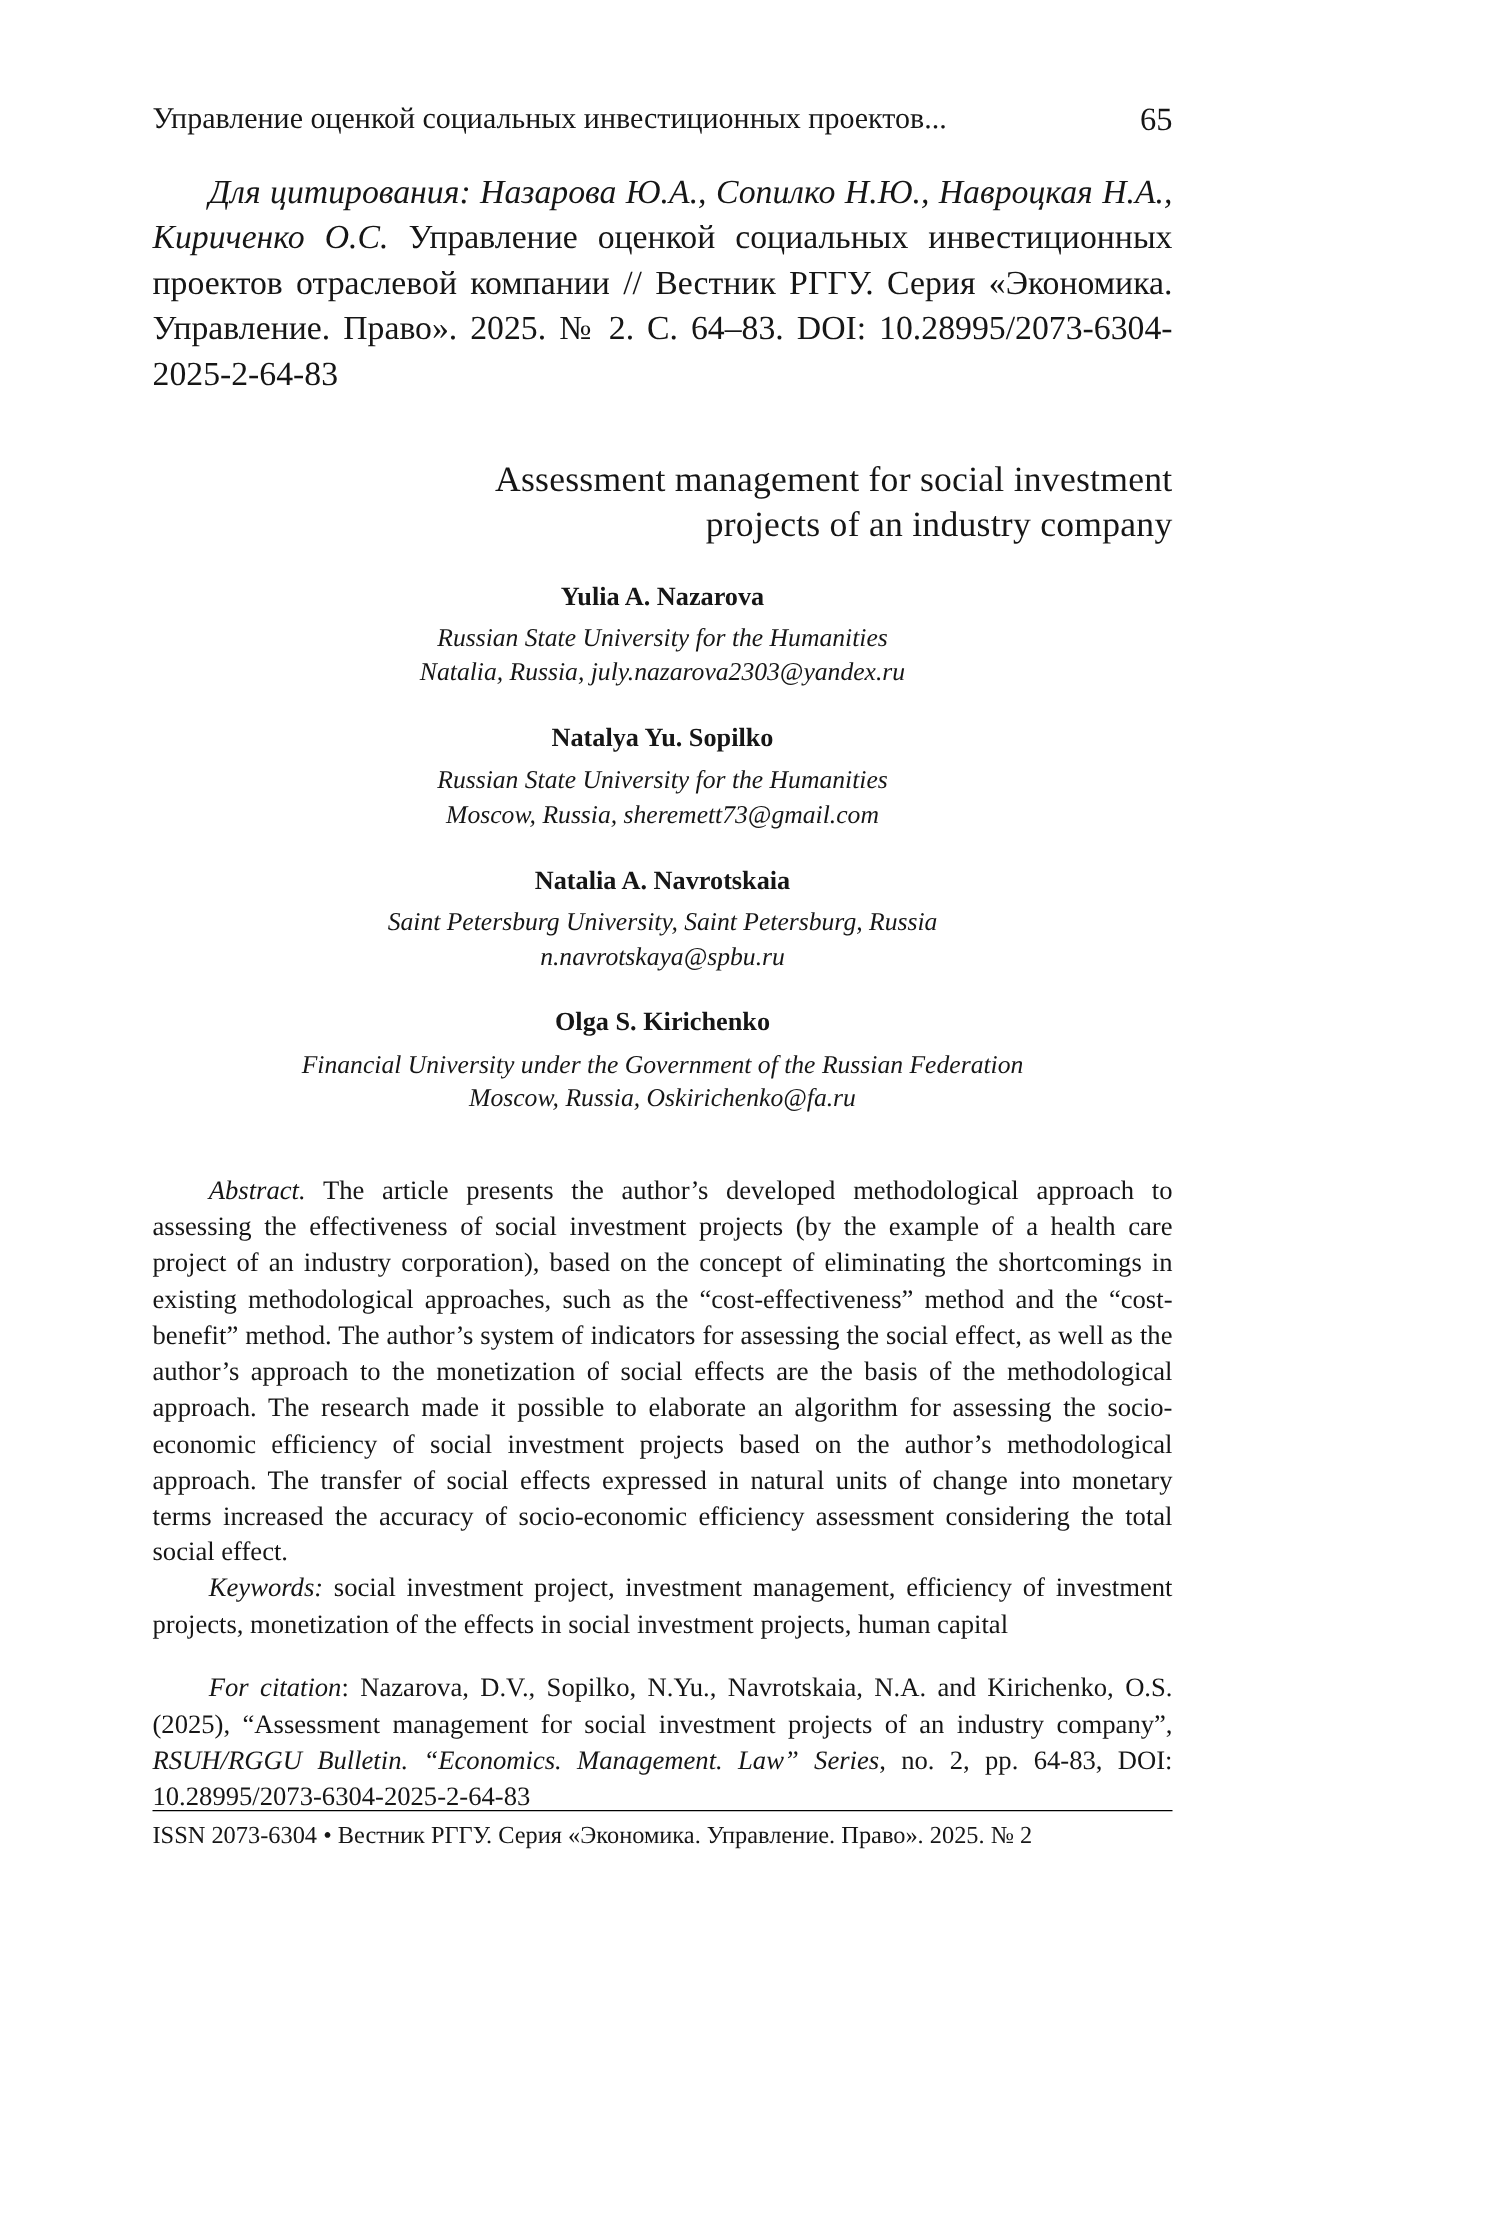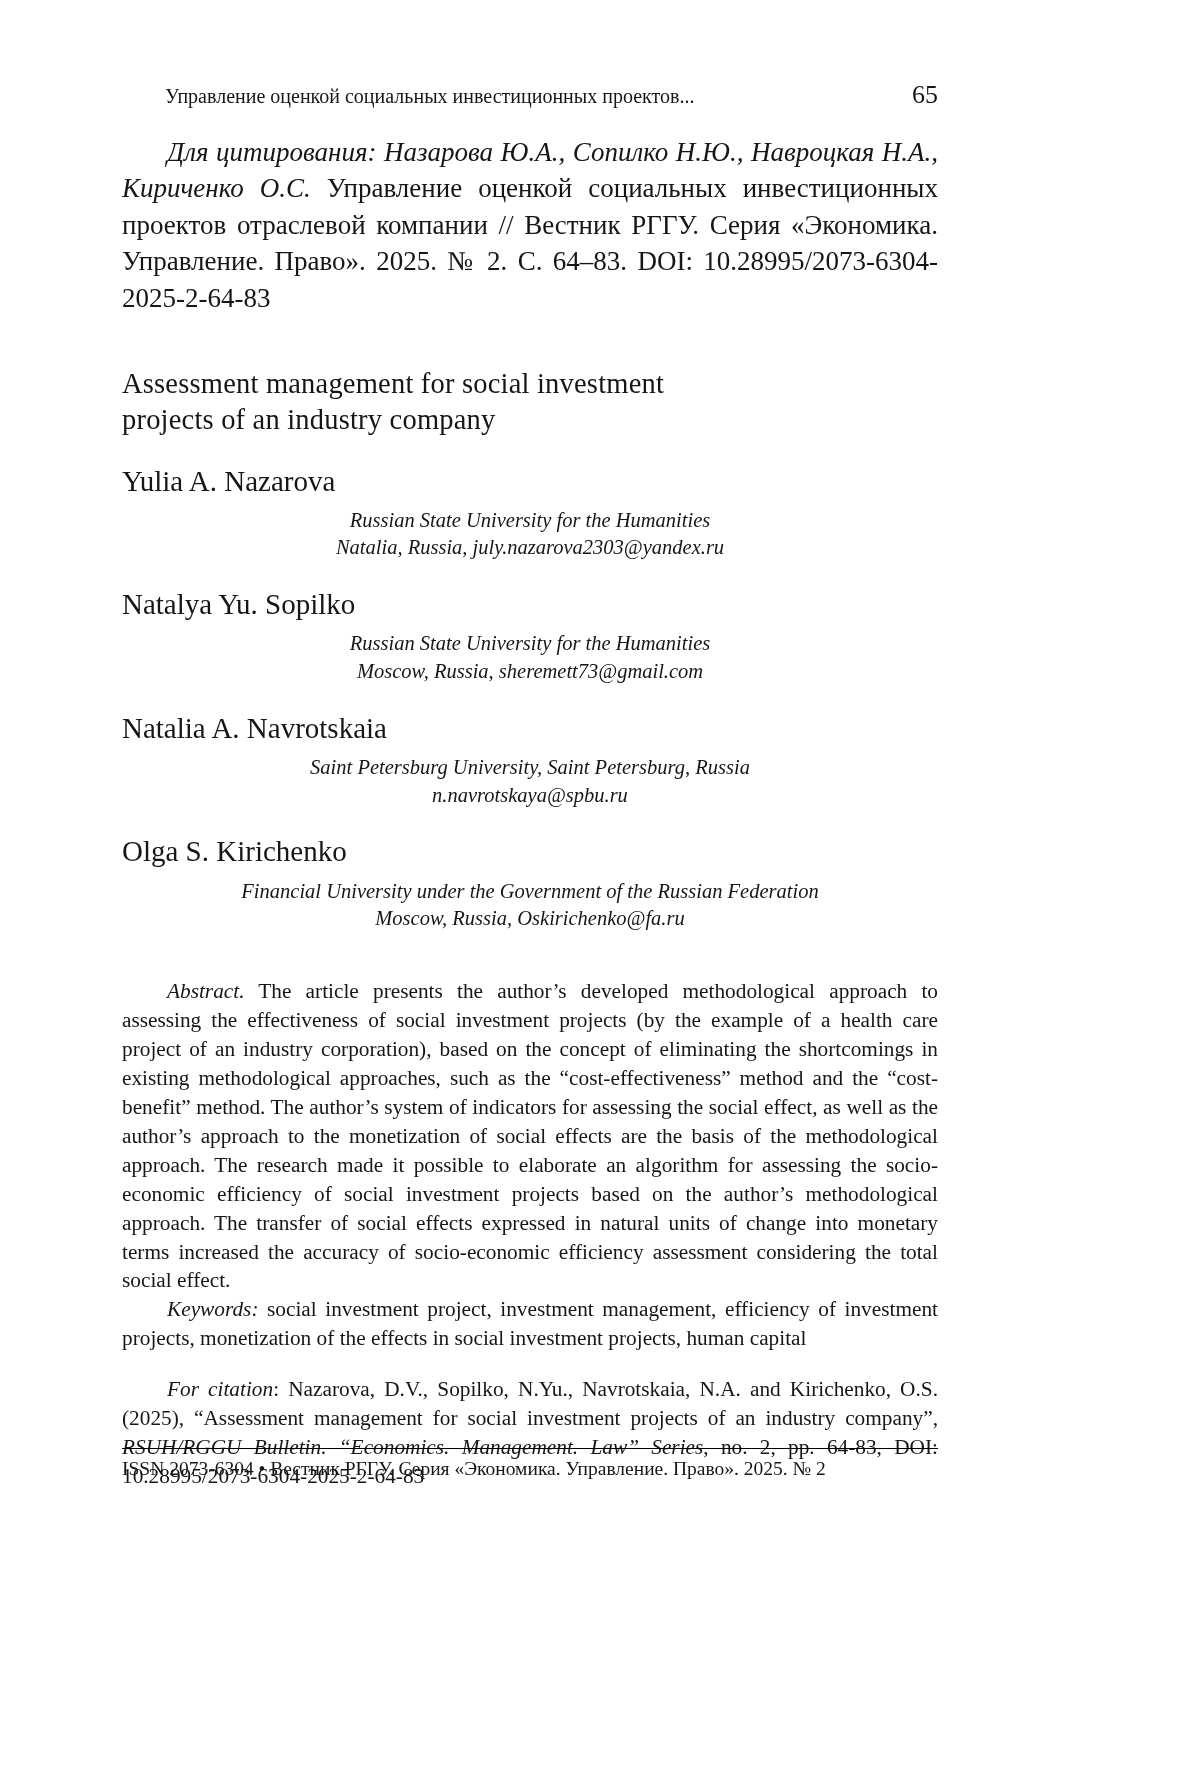--- a/index.html
+++ b/index.html
@@ -18,43 +18,44 @@
     left: 122px;
     top: 0;
     width: 816px;
   }
   .running-head {
     display: flex;
     justify-content: space-between;
     align-items: flex-end;
     padding-top: 82px;
   }
-  .rh-title { font-size: 20px; margin-left: 43px; }
+  .rh-title { font-size: 24px; }
   .rh-page  { font-size: 26px; line-height: 1; }
   .italic { font-style: italic; }
   .citation-ru {
     margin: 26px 0 0;
     font-size: 27px;
     line-height: 1.35;
     text-align: justify;
     text-indent: 45px;
   }
   .title {
     margin: 50px 0 0;
     font-weight: normal;
     font-size: 28.5px;
     line-height: 1.27;
-    text-align: left;
+    text-align: right;
     letter-spacing: 0.2px;
   }
   .author-name {
     margin: 24px 0 0;
-    font-weight: normal;
-    font-size: 29px;
+    font-weight: bold;
+    font-size: 21px;
     line-height: 1.25;
+    text-align: center;
   }
   .affiliation {
     margin: 8px 0 0;
     font-size: 20.5px;
     font-style: italic;
     line-height: 1.35;
     text-align: center;
   }
   .body-par {
     font-size: 21.3px;

